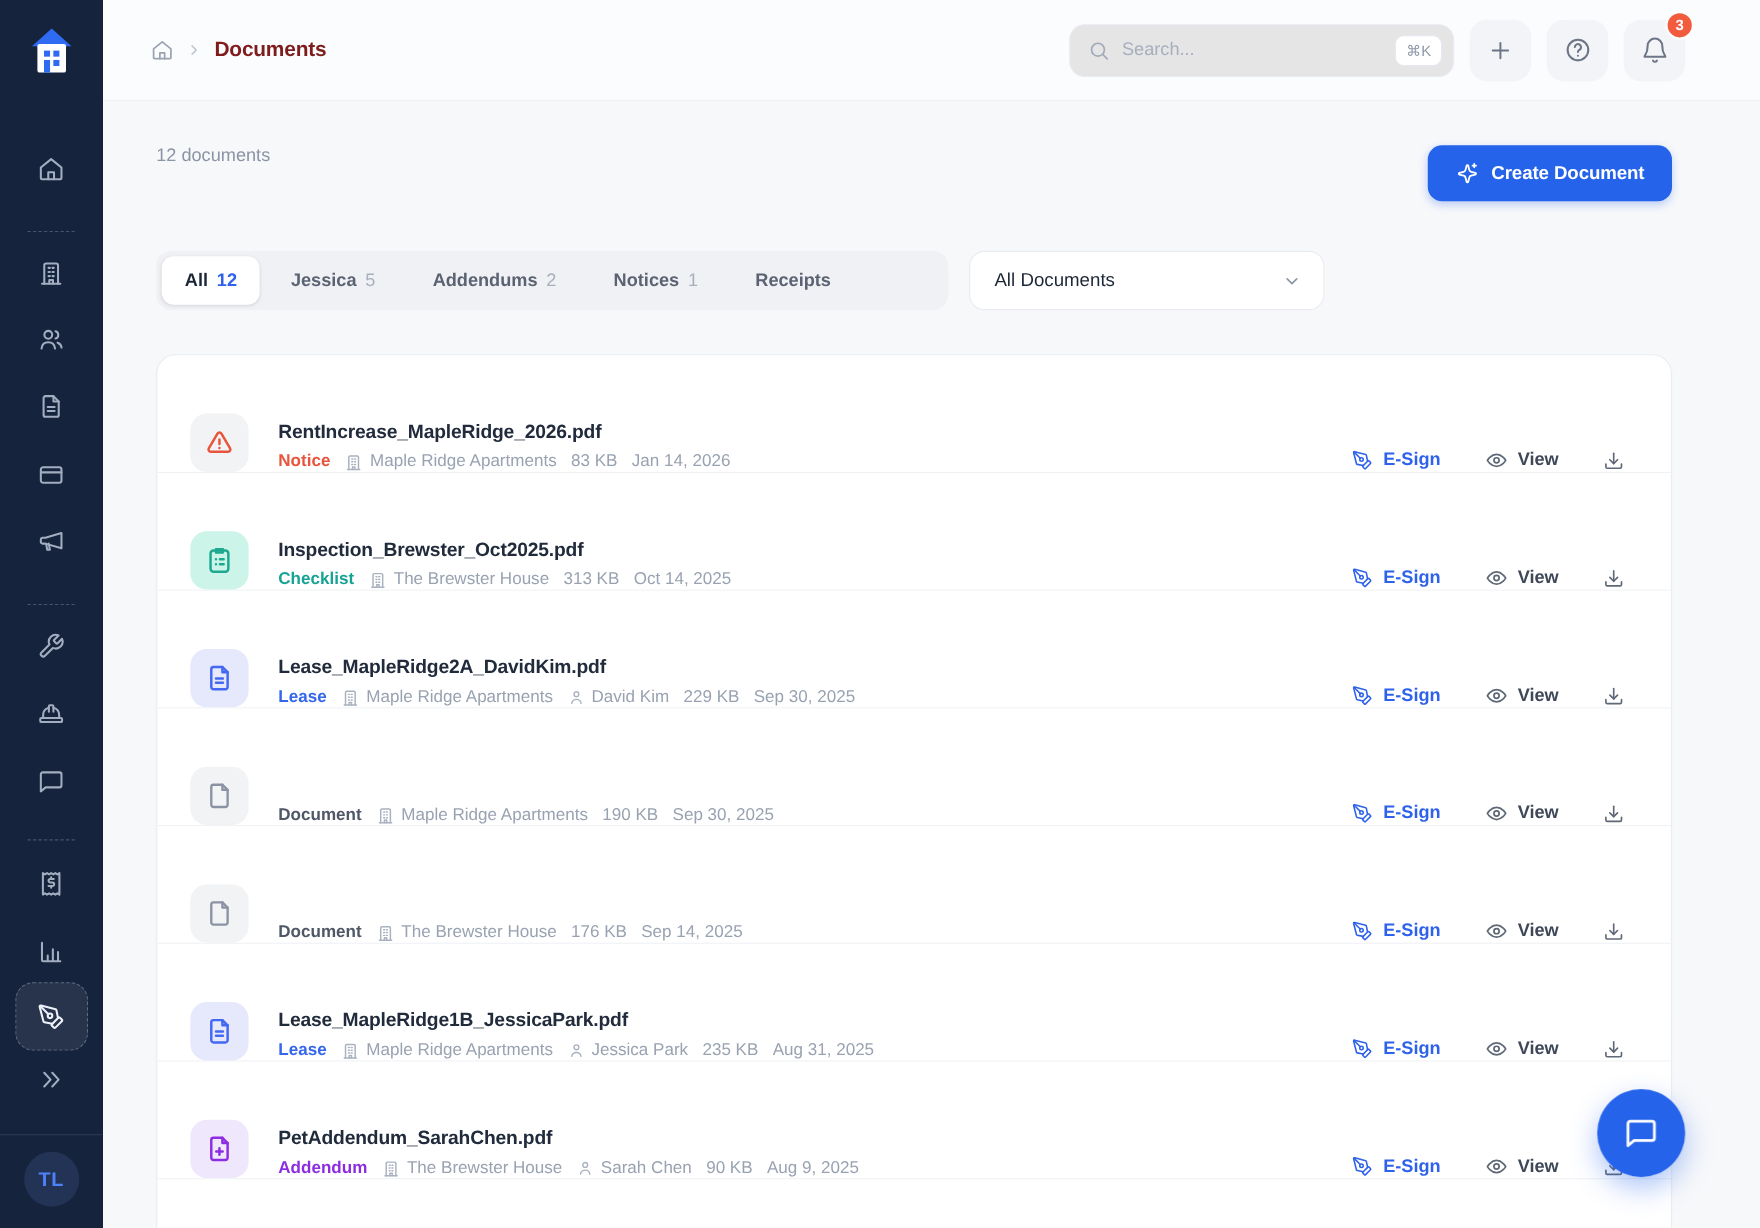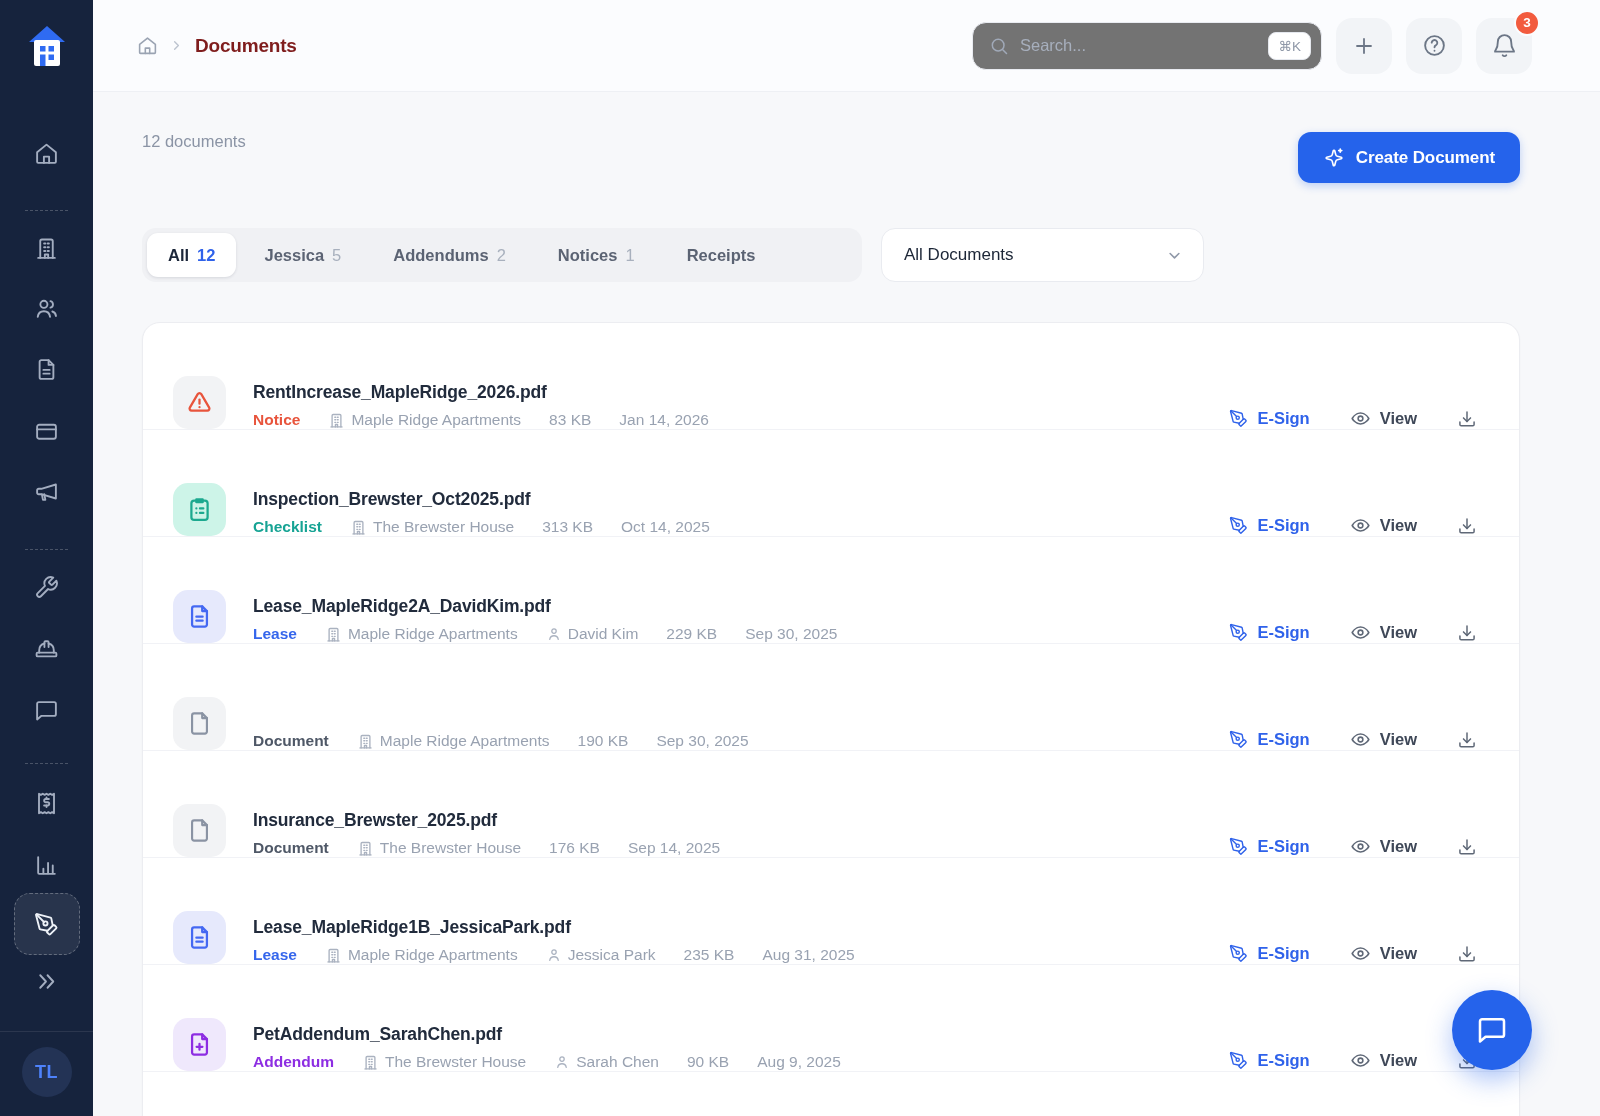--- a/index.html
+++ b/index.html
@@ -20,21 +20,21 @@
     border-radius:50%; background:#233355; color:#4e82fb; font-weight:700; font-size:18px;
     display:flex; align-items:center; justify-content:center; letter-spacing:.5px; cursor:pointer; }
 
   
   .topbar { margin-left:93px; height:92px; background:#fbfcfe; border-bottom:1px solid #eef0f4;
     display:flex; align-items:center; padding:0 68px 0 44px; }
   .crumbs { display:flex; align-items:center; gap:11px; }
   .crumb-home { color:#9aa3b2; display:flex; cursor:pointer; }
   .crumb-sep { color:#bcc3cf; display:flex; }
   .crumb-title { font-size:19px; font-weight:700; color:#7f1d1d; letter-spacing:-.2px; }
-  .tb-search { margin-left:auto; width:350px; height:48px; background:#737373; border:1px solid #e9ebf1;
+  .tb-search { margin-left:auto; width:350px; height:48px; background:#e5e5e5; border:1px solid #e9ebf1;
     border-radius:14px; display:flex; align-items:center; gap:11px; padding:0 10px 0 16px; color:#a0a9b8; cursor:text; }
   .tb-search input { flex:1; border:none; outline:none; background:transparent; font-size:16.5px;
     font-family:"Liberation Sans",sans-serif; color:#1c2637; }
   .tb-search input::placeholder { color:#a7afbd; }
   .kbd { border:1px solid #e5e8ee; background:#fff; border-radius:8px; padding:5px 9px;
     font-size:13.5px; color:#8f98a8; white-space:nowrap; }
   .tb-btn { width:56px; height:56px; border-radius:16px; background:#f2f4f7; display:flex; align-items:center;
     justify-content:center; color:#6c7686; margin-left:14px; position:relative; cursor:pointer; border:none; }
   .noti-badge { position:absolute; top:-8px; right:-8px; min-width:26px; height:26px; border-radius:13px;
     background:#f25b3e; color:#fff; font-size:13.5px; font-weight:700; display:flex; align-items:center;
@@ -68,21 +68,21 @@
 
   
   .card { margin-top:40px; background:#fff; border:1px solid #ecedf1; border-radius:18px;
     box-shadow:0 1px 2px rgba(23,32,56,.04); overflow:hidden; height:860px; }
   .row { display:flex; align-items:flex-end; height:106px; padding:0 42px 0 30px; cursor:pointer; }
   .row-div { border-top:1px solid #f1f2f6; }
   .icon-box { width:53px; height:53px; border-radius:15px; flex:0 0 auto; display:flex; align-items:center;
     justify-content:center; margin-right:27px; }
   .doc-info { display:flex; flex-direction:column; gap:8px; min-width:0; }
   .doc-name { font-size:17.5px; font-weight:700; color:#212b3c; letter-spacing:-.15px; }
-  .doc-meta { display:flex; align-items:center; gap:28px; font-size:15.5px; color:#99a2b1; }
+  .doc-meta { display:flex; align-items:center; gap:13px; font-size:15.5px; color:#99a2b1; }
   .badge-type { font-weight:700; }
   .meta-item { display:flex; align-items:center; gap:6px; white-space:nowrap; }
   .meta-item .micn { color:#aab2c0; display:flex; }
   .doc-actions { margin-left:auto; display:flex; align-items:center; gap:40px; }
   .act { display:flex; align-items:center; gap:9px; font-size:16.5px; font-weight:600; background:none;
     border:none; cursor:pointer; font-family:"Liberation Sans",sans-serif; }
   .act.esign { color:#2f62ea; }
   .act.view { color:#3f4858; } .act.view .aicn { color:#5f6877; display:flex; }
   .act.dl { color:#5f6877; }
   .icn { display:flex; align-items:center; justify-content:center; }
@@ -599,21 +599,20 @@
       <div class="row">
         <div class="icon-box" style="background:#f2f3f5;color:#8a93a3">
           <span class="icn" style="width:27px;height:27px;">
             <svg width="100%" height="100%" viewBox="0 0 24 24" fill="none" stroke="currentColor" stroke-width="1.9" stroke-linecap="round" stroke-linejoin="round">
               <path d="M14.4 3H7.2a1.8 1.8 0 0 0-1.8 1.8v14.4A1.8 1.8 0 0 0 7.2 21h9.6a1.8 1.8 0 0 0 1.8-1.8V7.2z"></path>
               <path d="M14.4 3v4.2h4.2"></path>
             </svg>
           </span>
         </div>
         <div class="doc-info">
-          <span class="doc-name">Insurance_Brewster_2025.pdf</span>
           <div class="doc-meta">
             <span class="badge-type" style="color:#4f5867">Document</span>
             <span class="meta-item">
               <span class="micn">
                 <span class="icn" style="width:17px;height:17px;">
                   <svg width="100%" height="100%" viewBox="0 0 24 24" fill="none" stroke="currentColor" stroke-width="1.9" stroke-linecap="round" stroke-linejoin="round">
                     <path d="M5.8 21V5a1.5 1.5 0 0 1 1.5-1.5h9.4A1.5 1.5 0 0 1 18.2 5v16"></path>
                     <path d="M4.2 21h15.6"></path>
                     <path d="M9.6 7.4h1.2M13.2 7.4h1.2M9.6 11h1.2M13.2 11h1.2M9.6 14.6h1.2M13.2 14.6h1.2"></path>
                     <path d="M10.5 21v-3.3h3V21"></path>

